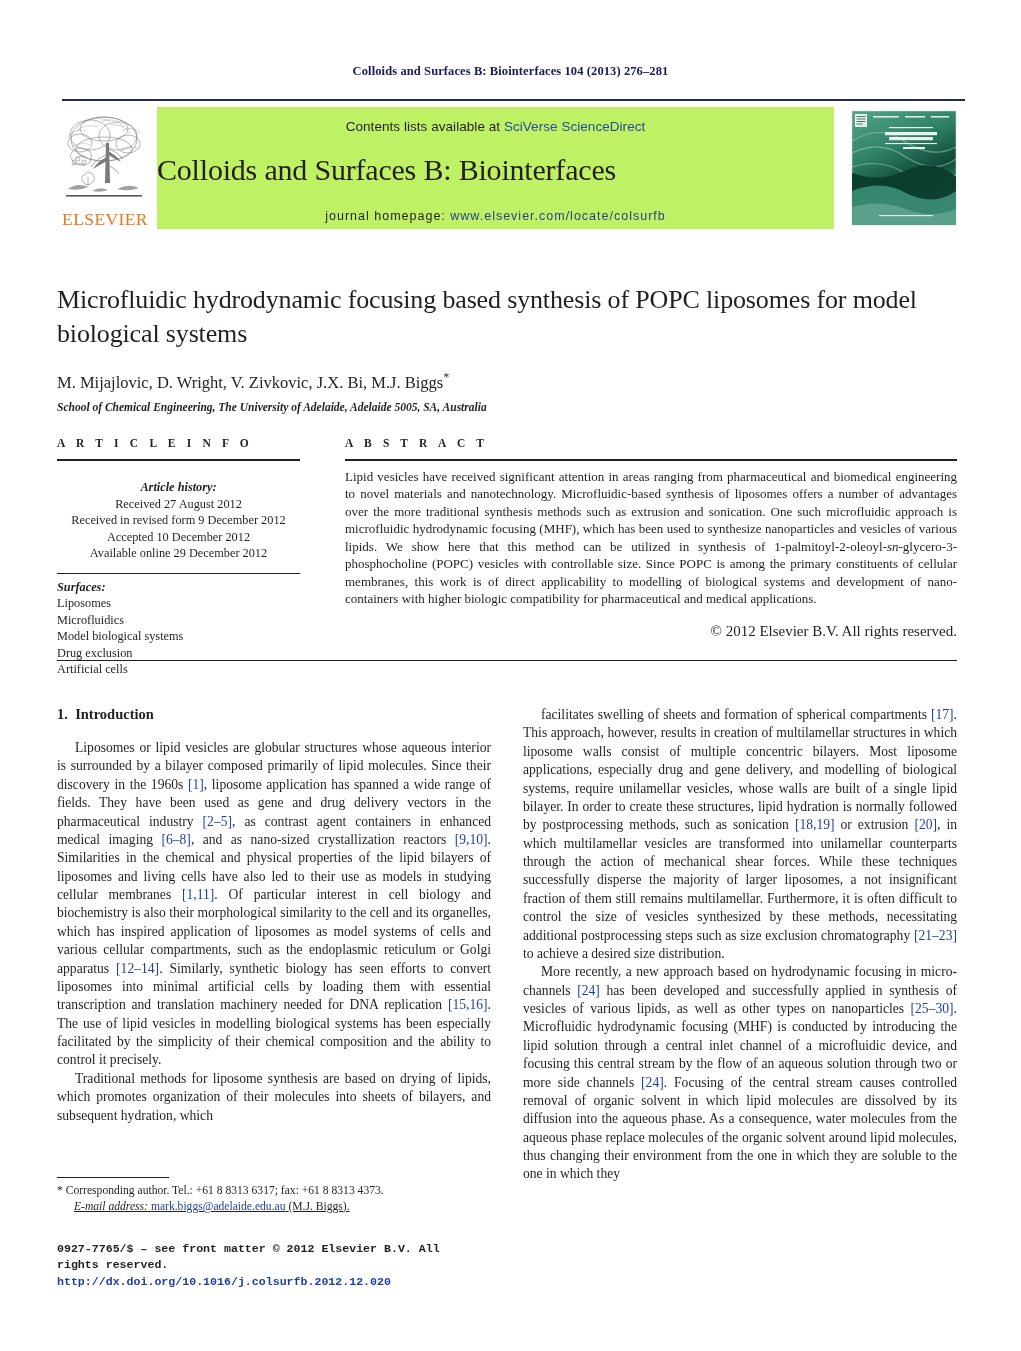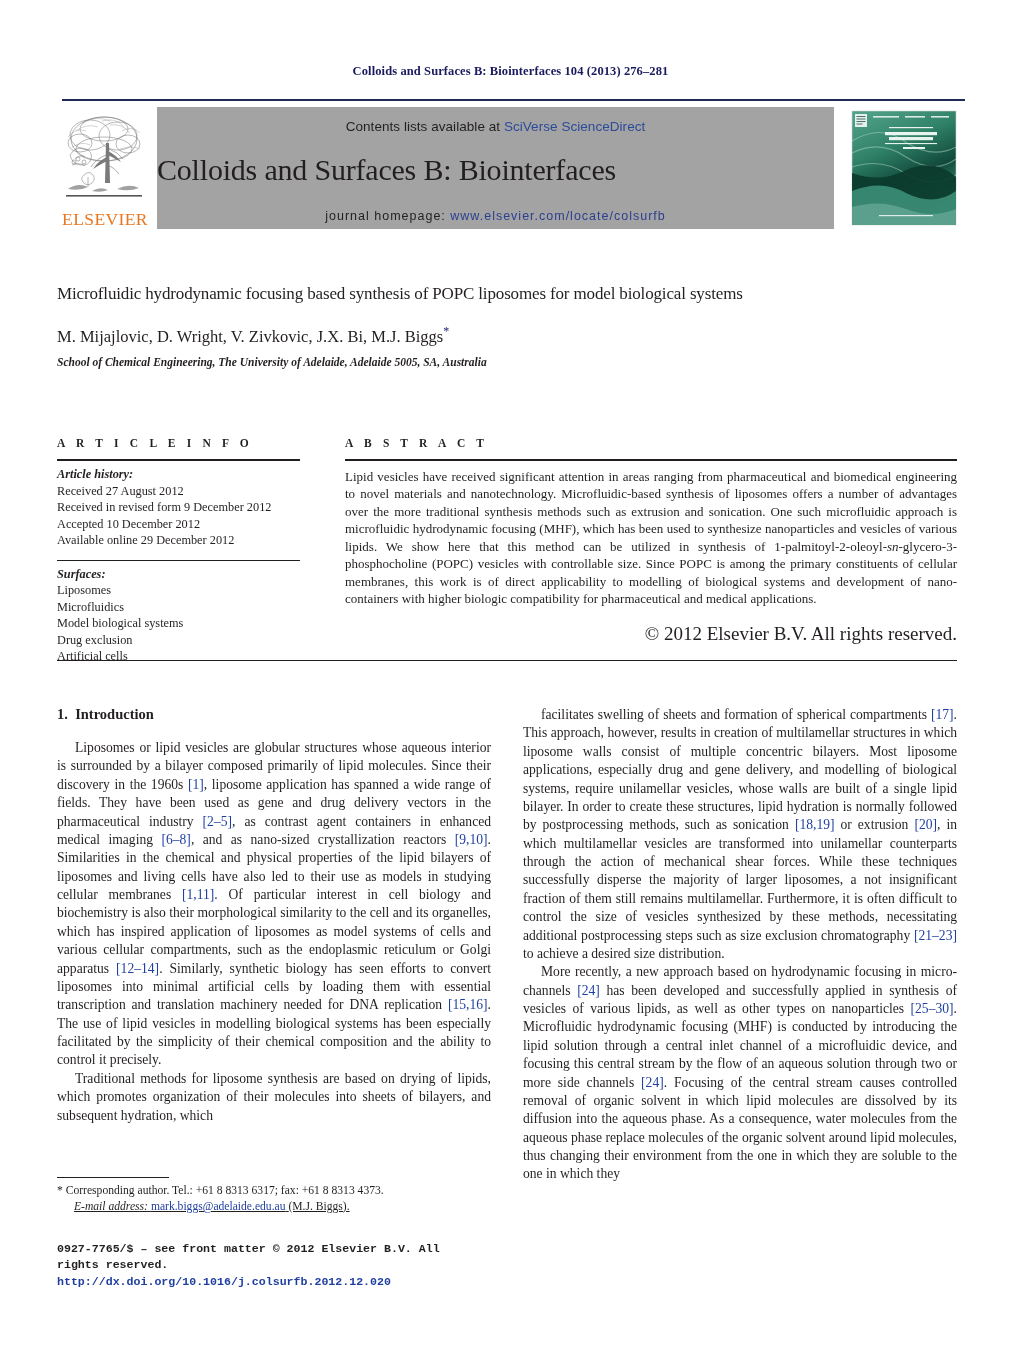--- a/index.html
+++ b/index.html
@@ -64,21 +64,21 @@
     font-size: 17.5px;
     letter-spacing: 0.4px;
     color: #E87722;
     text-align: center;
     line-height: 1;
     margin-top: 7px;
     font-weight: 400;
   }
   .banner {
     flex: 1 1 auto;
-    background: #a3a3a3;
+    background: #bef264;
     margin-left: 9px;
     height: 122px;
     position: relative;
   }
   .banner-contents {
     text-align: center;
     font-family: "Liberation Sans", sans-serif;
     font-size: 13.5px;
     color: #231f20;
     padding-top: 12px;
@@ -115,21 +115,21 @@
 
   
   .title-block {
     position: absolute;
     top: 283px;
     left: 57px;
     width: 900px;
   }
   .article-title {
     font-family: "Liberation Serif", serif;
-    font-size: 17px;
+    font-size: 26px;
     line-height: 1.30;
     color: #231f20;
     letter-spacing: -0.15px;
   }
   .authors {
     font-family: "Liberation Serif", serif;
     font-size: 16.5px;
     margin-top: 19px;
     color: #231f20;
   }
@@ -172,25 +172,26 @@
   }
   .rule-thick {
     border-top: 2px solid #231f20;
     margin-top: 10px;
   }
   .rule-thin {
     border-top: 1.6px solid #231f20;
     margin-top: 11px;
   }
   .history {
-    margin-top: 5px;
+    margin-top: 18px;
     font-family: "Liberation Serif", serif;
     font-size: 12.3px;
     line-height: 1.345;
     color: #231f20;
+    text-align: center;
   }
   .history .h-head {
     font-style: italic;
     font-weight: bold;
   }
   .keywords {
     margin-top: 5px;
     font-family: "Liberation Serif", serif;
     font-size: 12.3px;
     line-height: 1.345;
@@ -206,21 +207,21 @@
     font-size: 13px;
     line-height: 1.345;
     text-align: justify;
     color: #231f20;
   }
   .abstract-body .ital { font-style: italic; }
   .copyright {
     margin-top: 15px;
     text-align: right;
     font-family: "Liberation Serif", serif;
-    font-size: 19px;
+    font-size: 15px;
     color: #231f20;
   }
 
   
   .body-rule {
     position: absolute;
     top: 660px;
     left: 57px;
     width: 900px;
     border-top: 1.2px solid #231f20;

